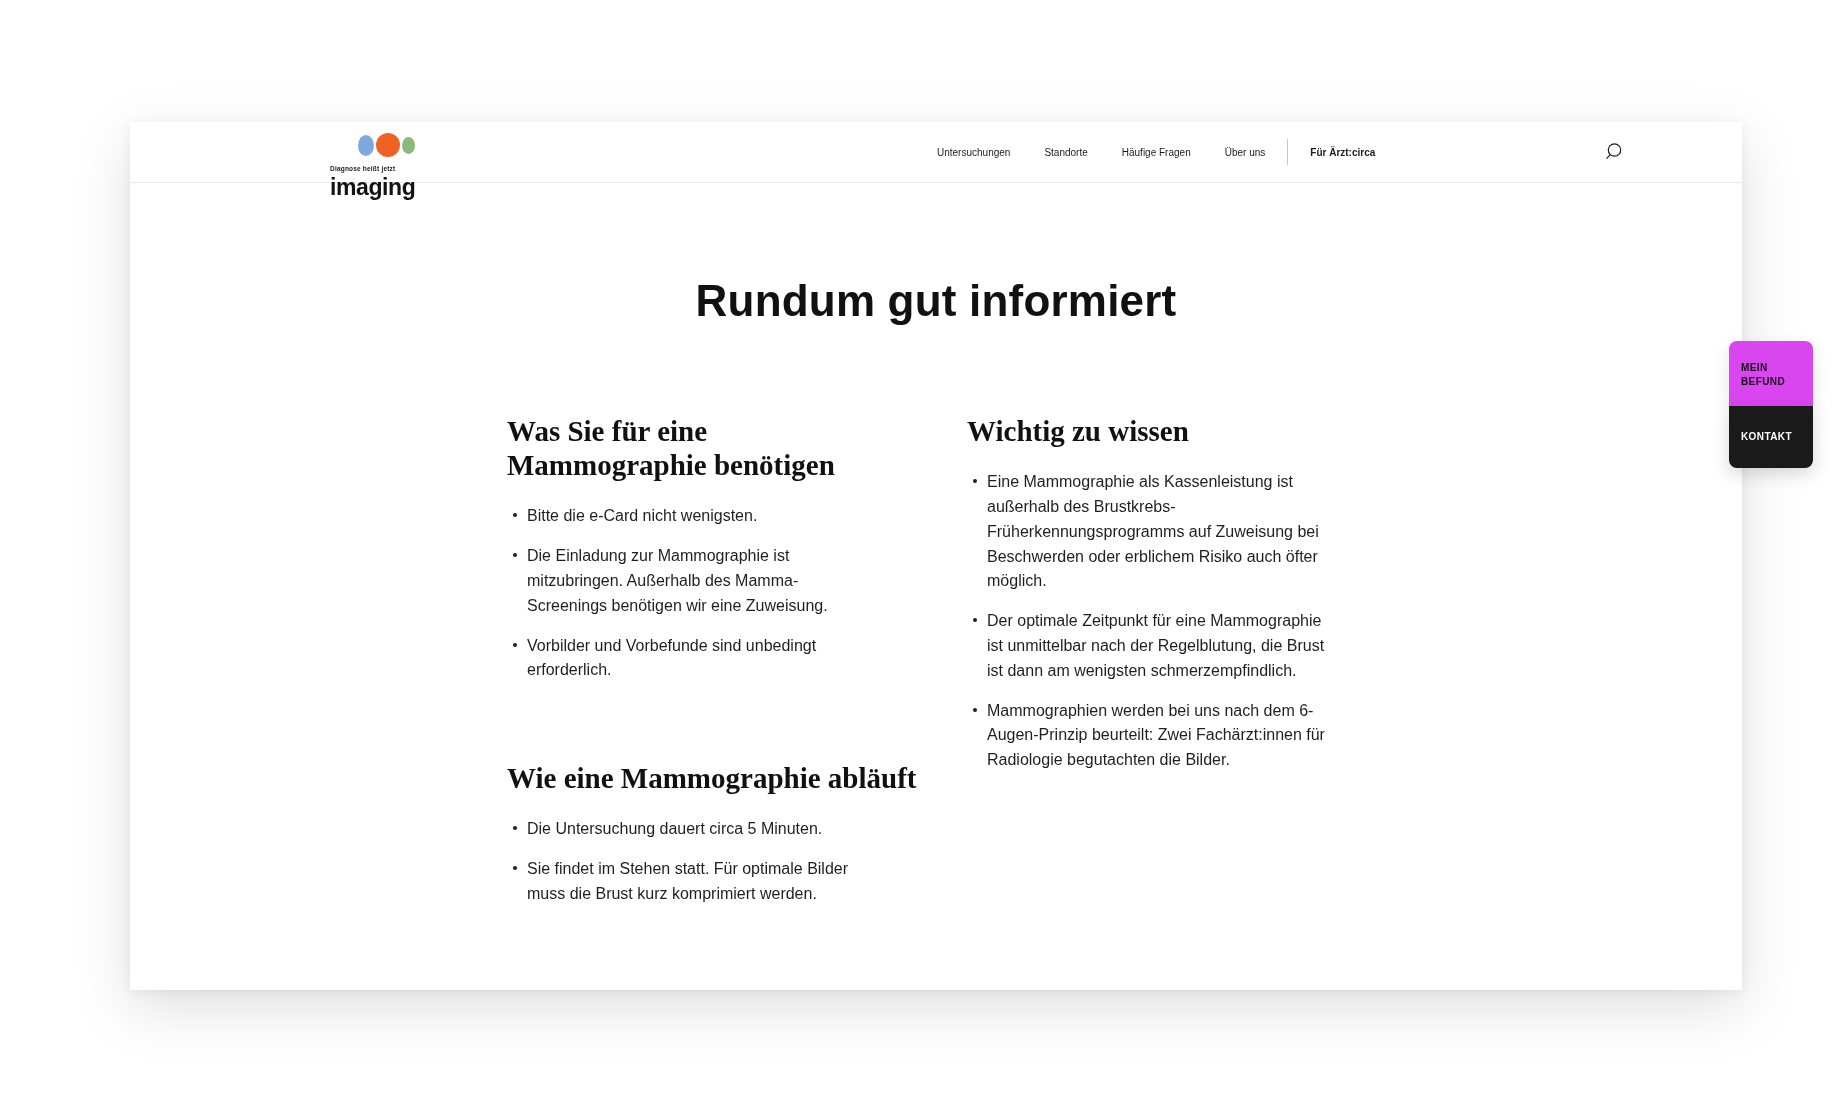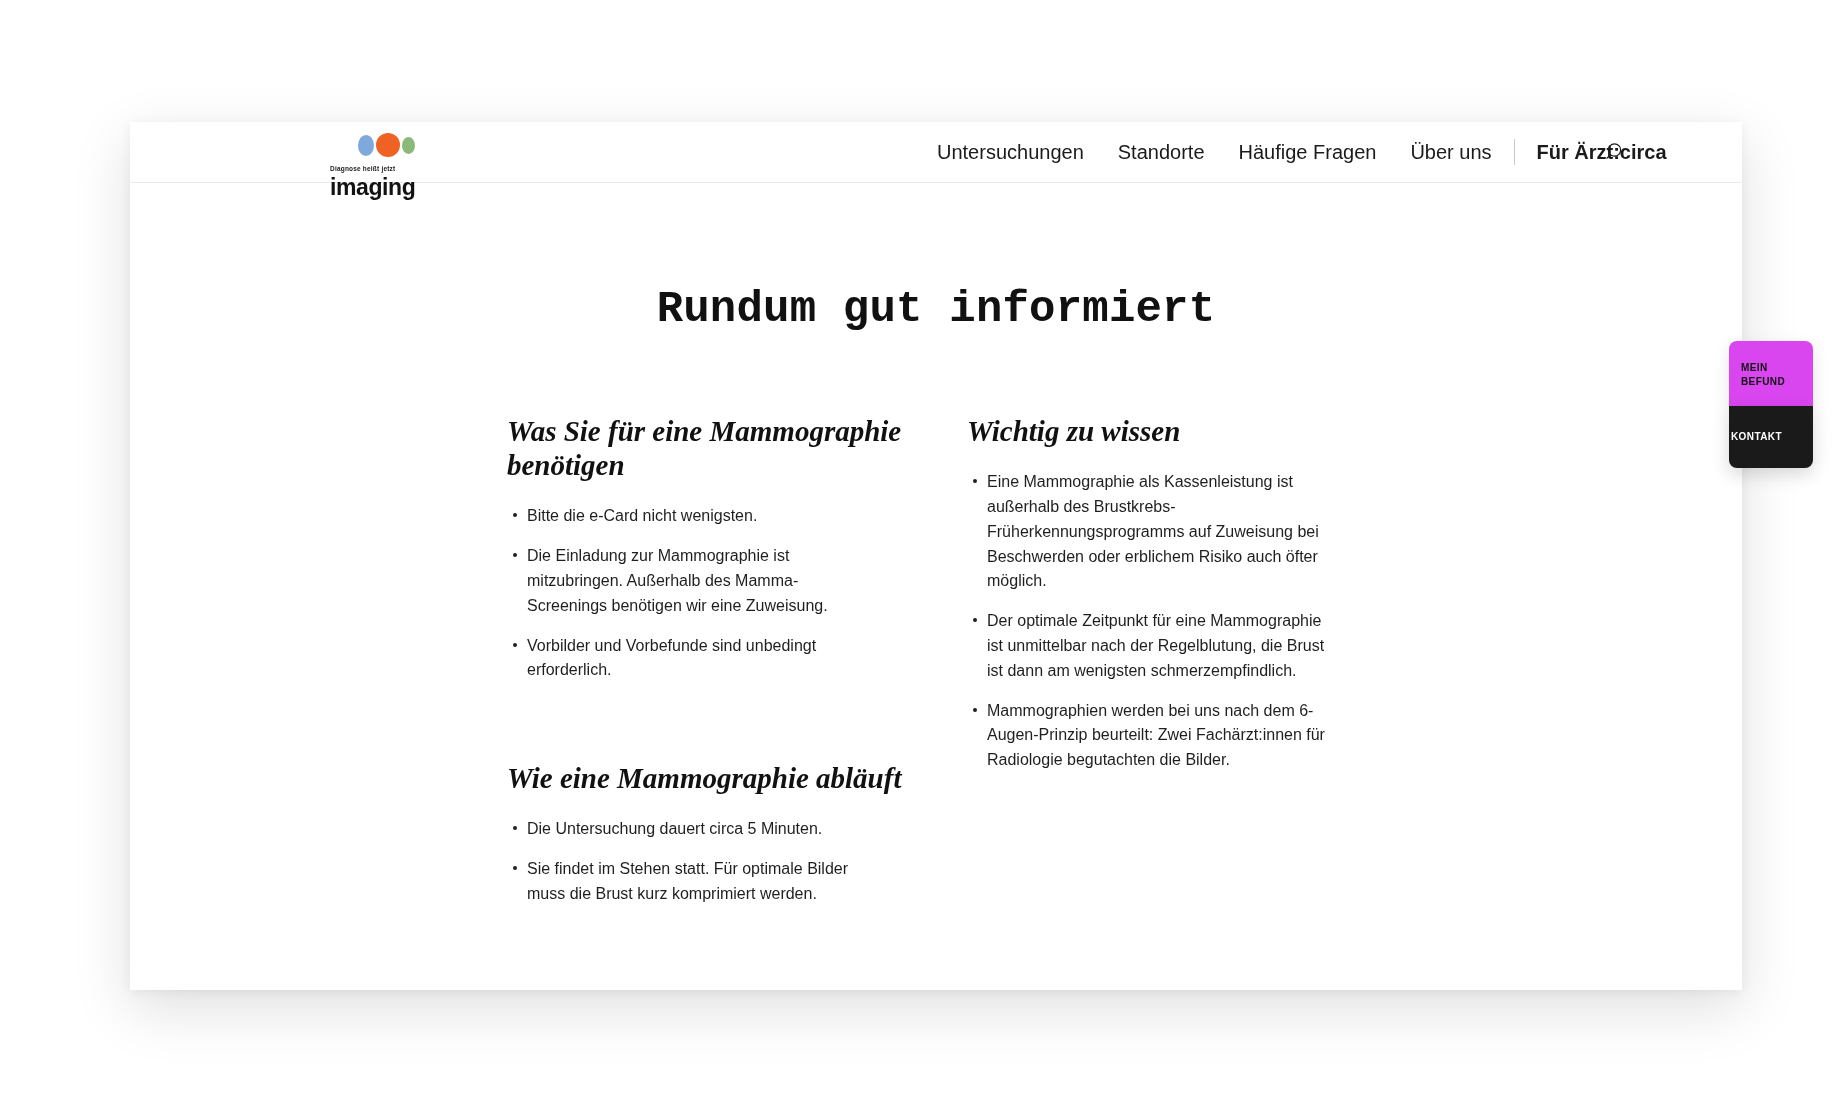--- a/index.html
+++ b/index.html
@@ -87,21 +87,21 @@
   .nav {
     position: absolute;
     left: 790px;
     top: 0;
     height: 60px;
     display: flex;
     align-items: center;
     gap: 0;
   }
   .nav-item {
-    font-size: 20px;
+    font-size: 10px;
     color: #1b1b1b;
     padding: 0 17px;
     cursor: pointer;
     white-space: nowrap;
   }
   .nav-sep {
     width: 1px;
     height: 26px;
     background: #c9c9c9;
     margin: 0 5px;
@@ -118,45 +118,44 @@
   }
 
   
   .content {
     position: relative;
     height: 807px;
   }
 
   .page-title {
     position: absolute;
-    top: 72px;
+    top: 64px;
     width: 100%;
     text-align: center;
-    font-family: Liberation Mono, monospace;
+    font-family: Liberation Sans, sans-serif;
     font-size: 44px;
     font-weight: 700;
     color: #111111;
     letter-spacing: 0.2px;
   }
 
   .col {
     position: absolute;
   }
   .col-left  { left: 377px; top: 231px; width: 400px; }
   .col-right { left: 837px; top: 231px; width: 400px; }
   .col-left-2 { left: 377px; top: 578px; width: 420px; }
 
   .section-title {
     font-family: "Liberation Serif", "DejaVu Serif", serif;
     font-size: 29px;
     font-weight: 700;
     color: #111111;
     line-height: 1.18;
     margin: 0 0 22px 0;
-    font-style: italic;
   }
 
   ul.bullets {
     margin: 0;
     padding: 0 0 0 20px;
     list-style: none;
   }
   ul.bullets li {
     position: relative;
     font-size: 16px;
@@ -195,21 +194,21 @@
     background: #d946ef;
     color: #111111;
     border-radius: 8px 8px 0 0;
     padding: 20px 12px 18px 12px;
     box-shadow: 0 6px 18px rgba(0,0,0,0.10);
   }
   .side-tab-kontakt {
     background: #1a1a1a;
     color: #ffffff;
     border-radius: 0 0 8px 8px;
-    padding: 24px 12px 24px 2px;
+    padding: 24px 12px 24px 12px;
     box-shadow: 0 6px 18px rgba(0,0,0,0.16);
   }
 </style>
 </head>
 <body>
 
 <div class="stage">
   <div class="card">
 
     <div class="header">

